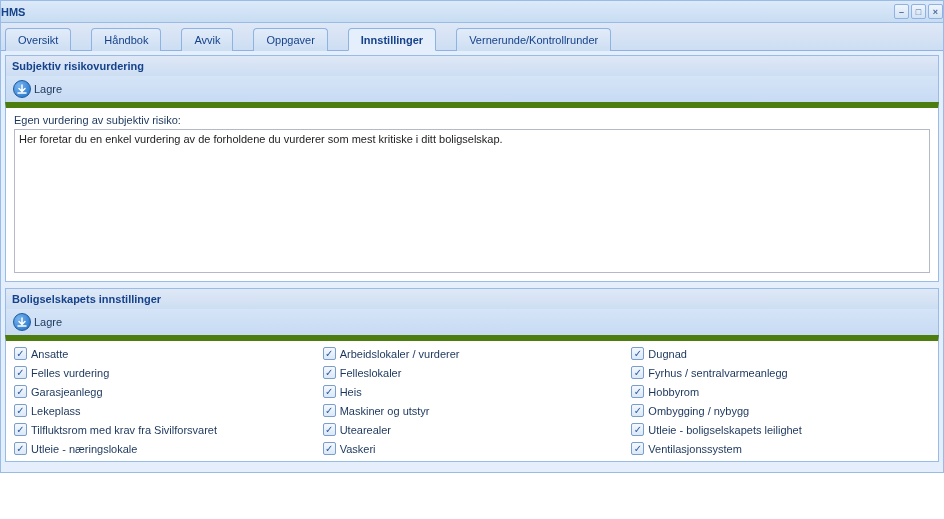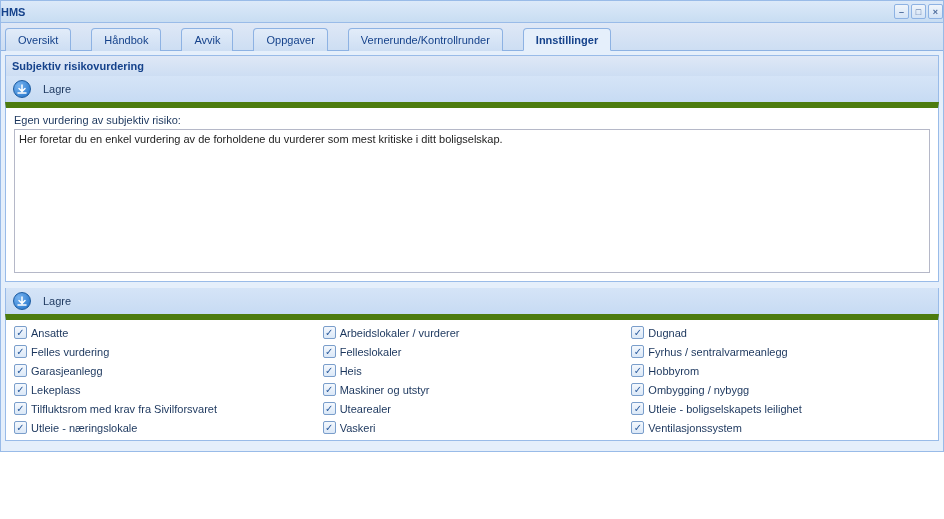--- a/index.html
+++ b/index.html
@@ -97,21 +97,21 @@
     border-top: none;
     border-bottom: none;
     background: linear-gradient(to bottom, #d5e4f7, #c7dbf3);
     padding: 3px 4px;
     display: flex;
     align-items: center;
   }
   .save-btn {
     display: flex;
     align-items: center;
-    gap: 12px;
+    gap: 3px;
     cursor: pointer;
     color: #1b365d;
     padding: 1px 3px;
   }
   .save-icon {
     width: 18px;
     height: 18px;
     border-radius: 50%;
     background: radial-gradient(circle at 30% 30%, #78b4f0, #1d6fc7);
     display: flex;
@@ -185,22 +185,22 @@
       <div class="titlebar-btn">□</div>
       <div class="titlebar-btn">×</div>
     </div>
   </div>
 
   <div class="tabstrip" id="tabstrip">
       <div class="tab">Oversikt</div>
       <div class="tab">Håndbok</div>
       <div class="tab">Avvik</div>
       <div class="tab">Oppgaver</div>
+      <div class="tab active">Innstillinger</div>
       <div class="tab">Vernerunde/Kontrollrunder</div>
-      <div class="tab active">Innstillinger</div>
     </div>
 
   <div class="content">
 
     <div class="panel">
       <div class="panel-header">Subjektiv risikovurdering</div>
       <div class="panel-toolbar">
         <div class="save-btn">
           <span class="save-icon">
             <svg width="10" height="10" viewBox="0 0 10 10">
@@ -210,20 +210,21 @@
           <span>Lagre</span>
         </div>
       </div>
       <div class="panel-body">
         <label class="field-label">Egen vurdering av subjektiv risiko:</label>
         <textarea class="textarea" style="">Her foretar du en enkel vurdering av de forholdene du vurderer som mest kritiske i ditt boligselskap.</textarea>
       </div>
     </div>
 
     <div class="panel">
+      <div class="panel-header">Boligselskapets innstillinger</div>
       <div class="panel-toolbar">
         <div class="save-btn">
           <span class="save-icon">
             <svg width="10" height="10" viewBox="0 0 10 10">
                 <path d="M5 1 L5 7 M2 4.5 L5 7.5 L8 4.5 M1 9 L9 9" stroke="#fff" stroke-width="1.5" fill="none" stroke-linecap="round"></path>
               </svg>
           </span>
           <span>Lagre</span>
         </div>
       </div>

